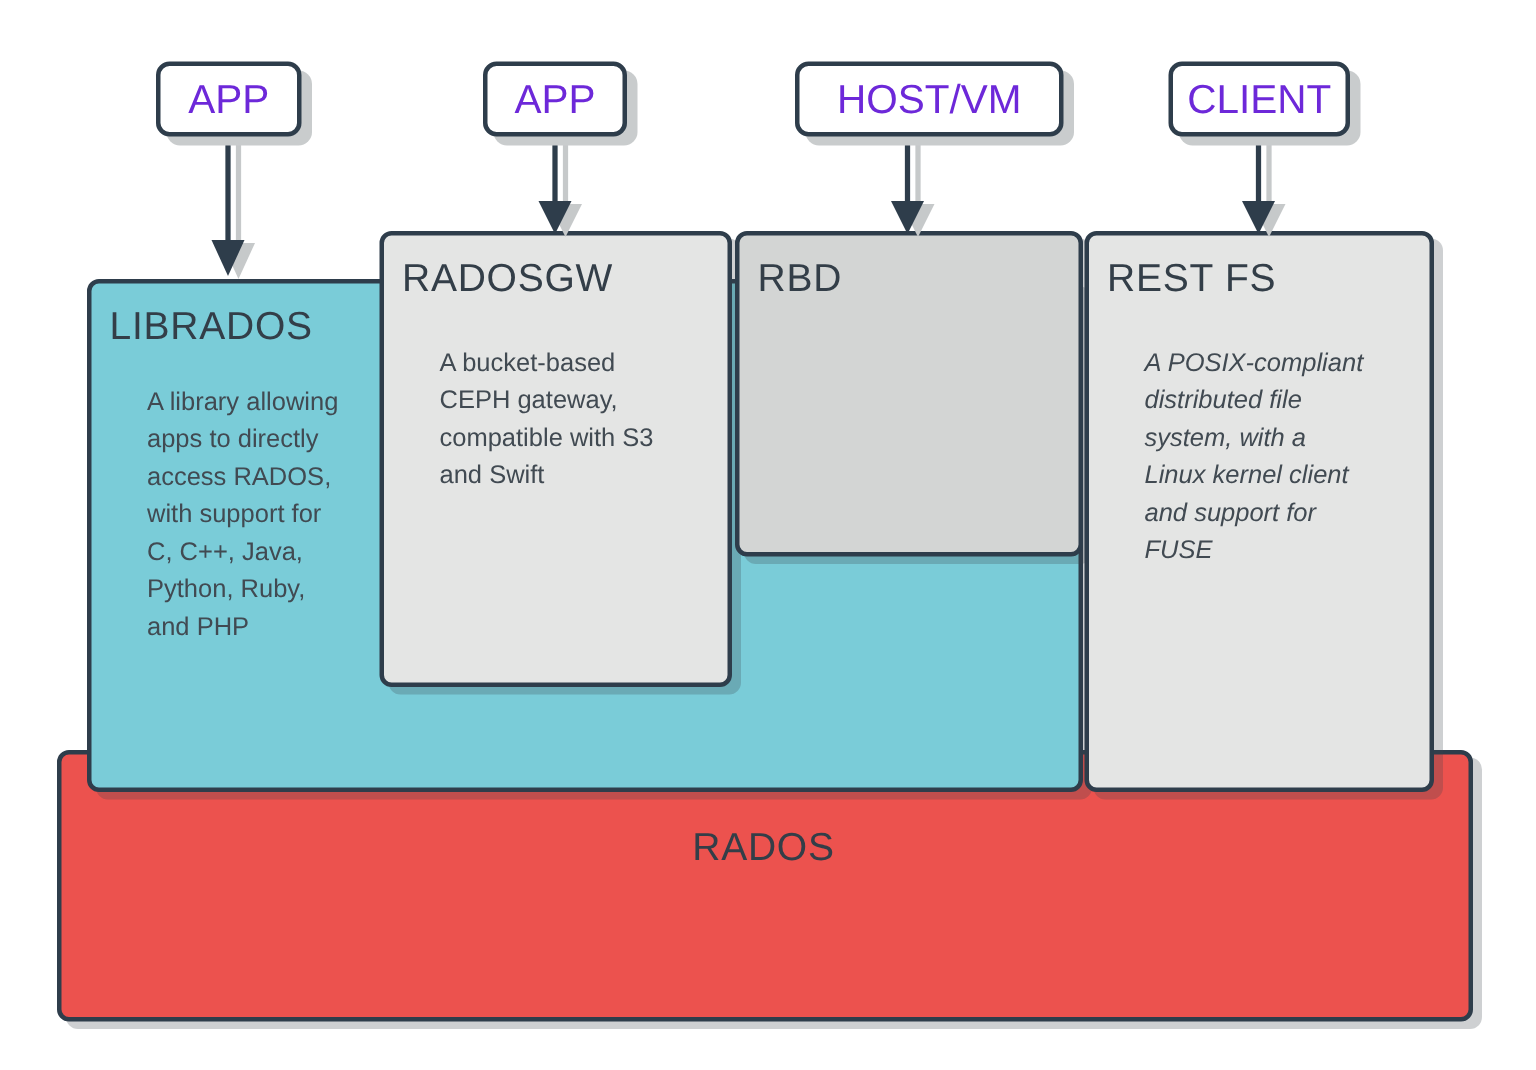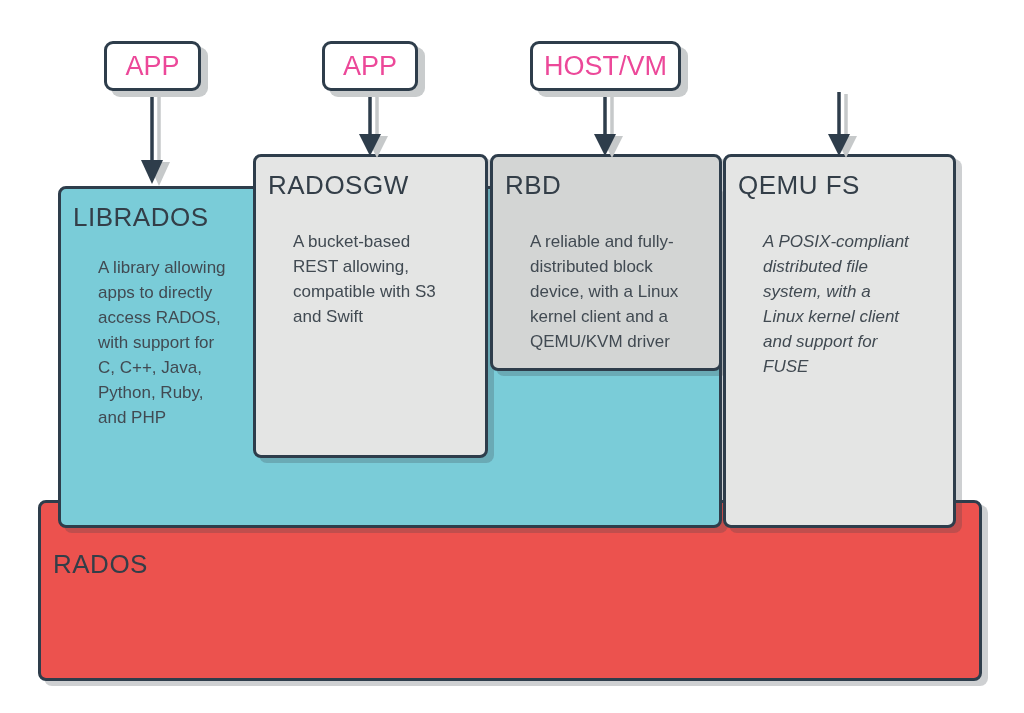--- a/index.html
+++ b/index.html
@@ -19,21 +19,21 @@
     height: 50px;
     box-sizing: border-box;
     background: #ffffff;
     border: 3px solid #2e3d4b;
     border-radius: 9px;
     box-shadow: 7px 6px 0 #c9cccd;
     display: flex;
     align-items: center;
     justify-content: center;
     font-size: 27px;
-    color: #ec4899;
+    color: #6d28d9;
     z-index: 5;
   }
 
   .arrow { position: absolute; z-index: 4; }
 
   
   .comp {
     position: absolute;
     box-sizing: border-box;
     border: 3px solid #2e3d4b;
@@ -57,36 +57,39 @@
     font-size: 17px;
     line-height: 25px;
     color: #414a52;
     white-space: pre-line;
   }
   #comp-librados .comp-body { margin-top: 22px; width: 160px; }
   #comp-radosgw  .comp-body { width: 170px; }
   #comp-rbd      .comp-body { width: 180px; }
   #comp-cephfs   .comp-body { width: 172px; font-style: italic; }
 
-  #comp-rados .comp-title { padding-top: 46px; }
+  #comp-rados .comp-title { padding-top: 46px; text-align: center; }
   #comp-rados .comp-body  { margin: 30px 0 0 38px; width: 850px; }
 </style>
 </head>
 <body>
 
 <div id="canvas">
 
   <div class="top-node" style="left:104px; width:97px;">
     <span>APP</span>
   </div>
   <div class="top-node" style="left:322px; width:96px;">
     <span>APP</span>
   </div>
-  <div class="top-node" style="left:530px; width:151px;">
+  <div class="top-node" style="left:530px; width:179px;">
     <span>HOST/VM</span>
+  </div>
+  <div class="top-node" style="left:779px; width:121px;">
+    <span>CLIENT</span>
   </div>
 
   <svg class="arrow" style="left:138px; top:92px;" width="36" height="96" viewBox="0 0 36 96">
     <g transform="translate(7,2)">
       <line x1="14" y1="0" x2="14" y2="70" stroke="#c6c9ca" stroke-width="3.5"></line>
       <polygon points="3,68 25,68 14,92" fill="#c6c9ca"></polygon>
     </g>
     <line x1="14" y1="0" x2="14" y2="70" stroke="#2e3d4b" stroke-width="3.5"></line>
     <polygon points="3,68 25,68 14,92" fill="#2e3d4b"></polygon>
   </svg>
@@ -129,36 +132,31 @@
 access RADOS,
 with support for
 C, C++, Java,
 Python, Ruby,
 and PHP</div>
   </div>
 
   <div class="comp" id="comp-radosgw">
     <div class="comp-title">RADOSGW</div>
     <div class="comp-body">A bucket-based
-REST allowing,
+CEPH gateway,
 compatible with S3
 and Swift</div>
   </div>
 
   <div class="comp" id="comp-rbd">
     <div class="comp-title">RBD</div>
-    <div class="comp-body">A reliable and fully-
-distributed block
-device, with a Linux
-kernel client and a
-QEMU/KVM driver</div>
   </div>
 
   <div class="comp" id="comp-cephfs">
-    <div class="comp-title">QEMU FS</div>
+    <div class="comp-title">REST FS</div>
     <div class="comp-body">A POSIX-compliant
 distributed file
 system, with a
 Linux kernel client
 and support for
 FUSE</div>
   </div>
 
 </div>
 

